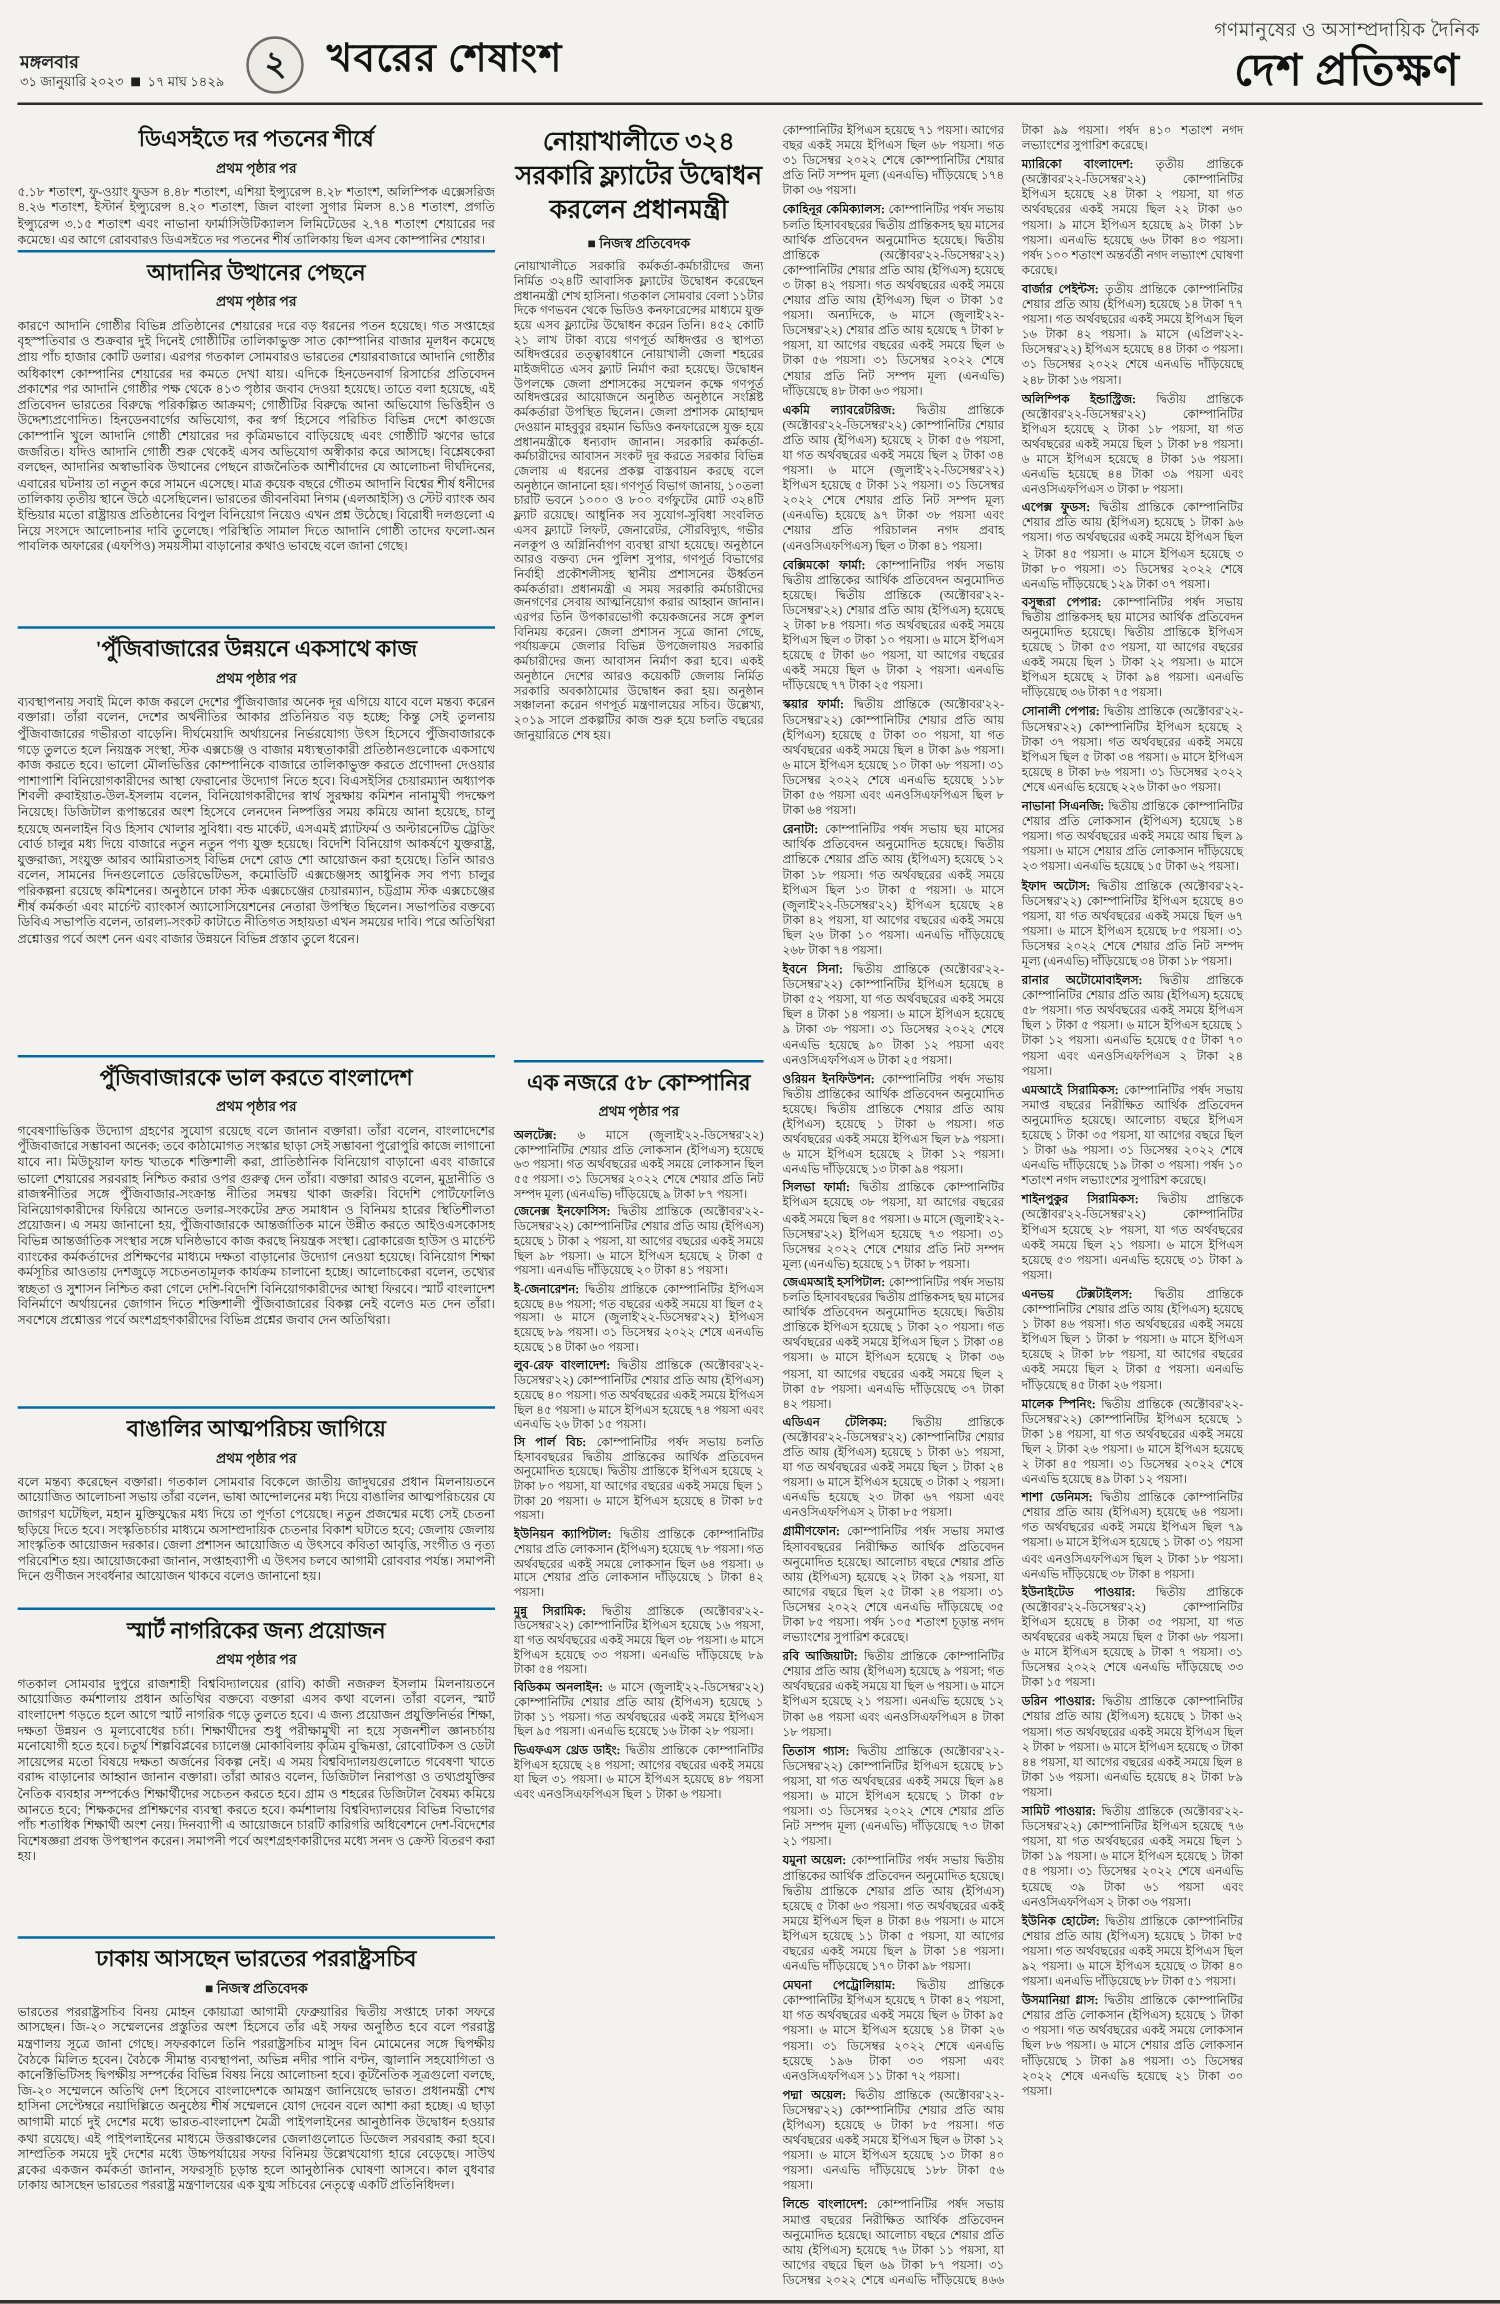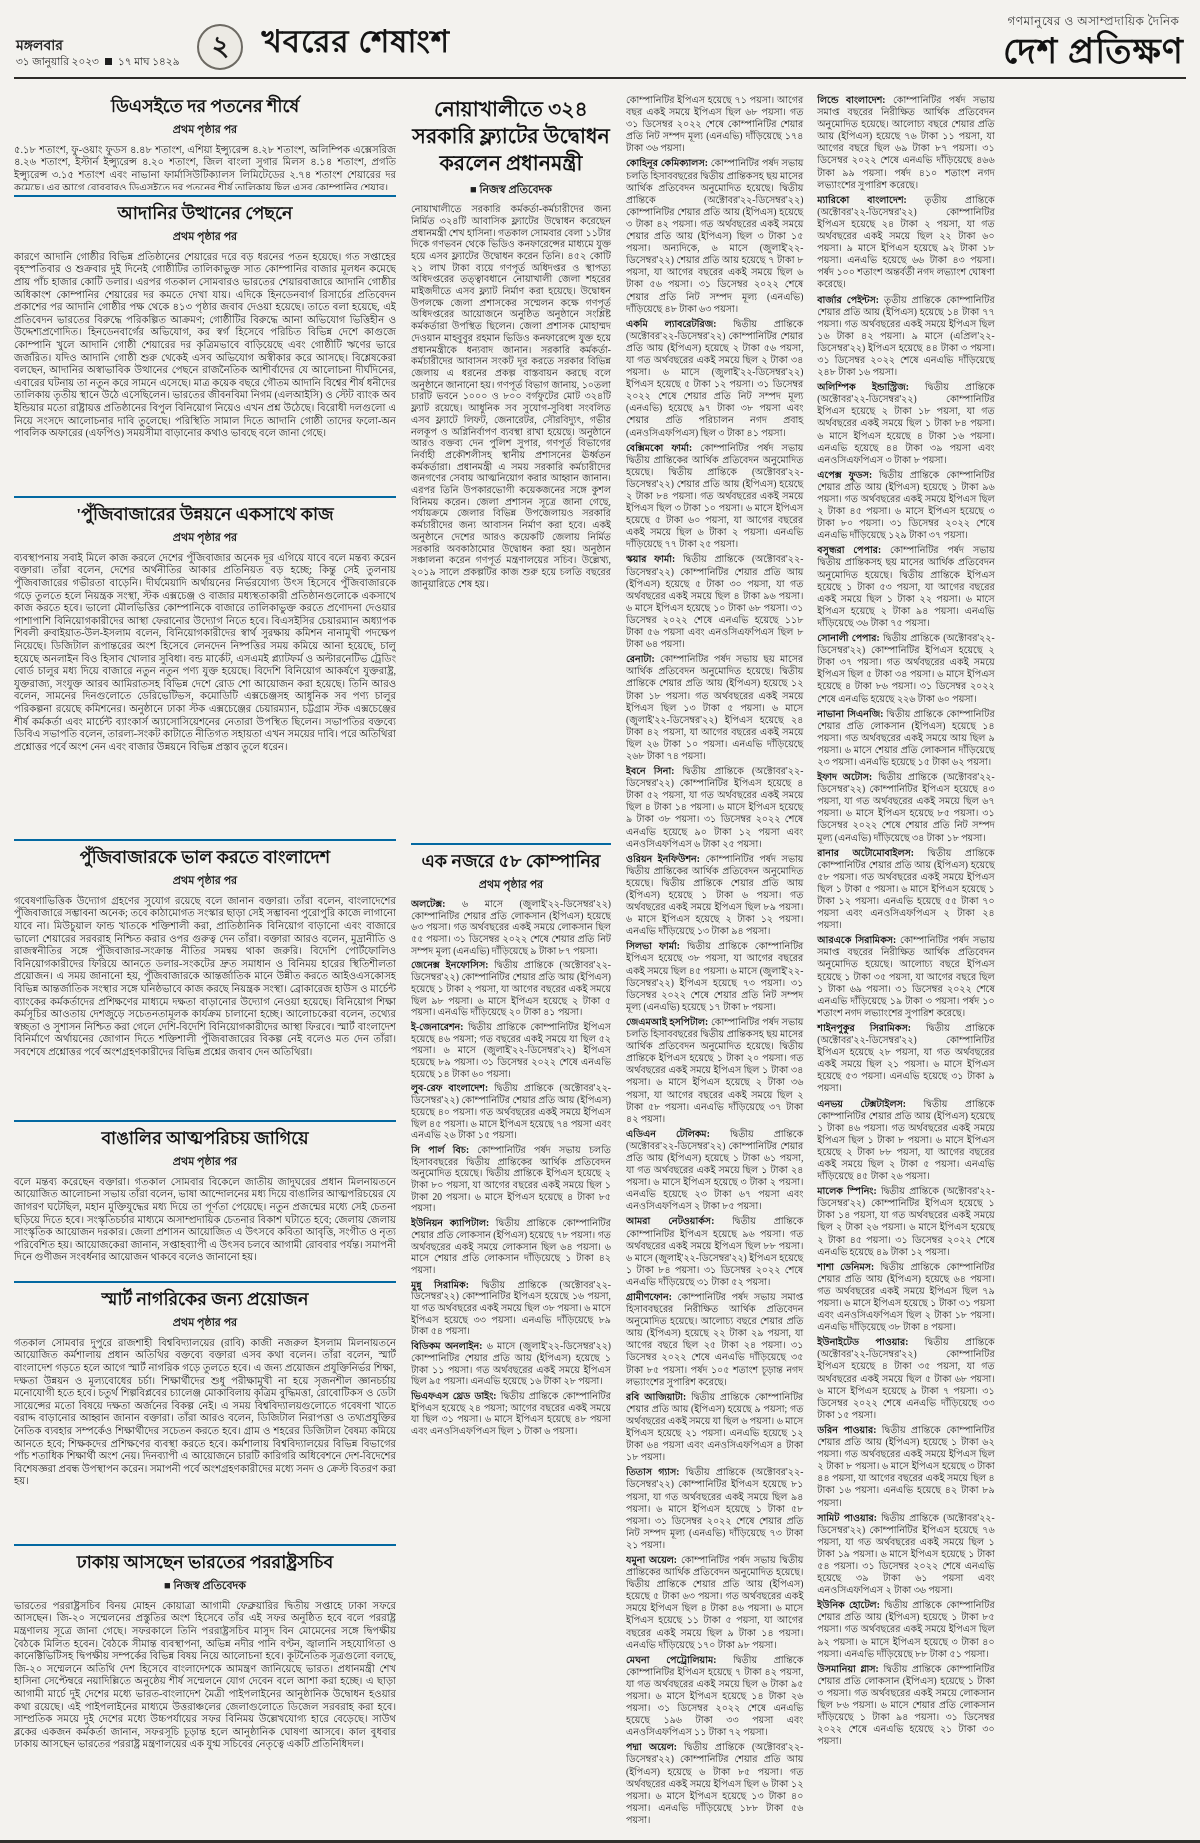--- a/index.html
+++ b/index.html
@@ -13,21 +13,21 @@
               border-bottom:2.5px solid #2e2c29; }
   .mh-left { line-height:1.25; padding-bottom:2px; }
   .weekday { font-size:14px; font-weight:700; }
   .dateline { font-size:10.5px; white-space:nowrap; }
   .sq { display:inline-block; width:7px; height:7px; background:#1f1f1f; margin:0 6px 1px; vertical-align:middle; }
   .ornament { width:46px; height:46px; border:2px solid #6d6a63; border-radius:50%;
               display:flex; align-items:center; justify-content:center; background:#eceae4; }
   .pageno { font-size:27px; font-weight:700; color:#1d1d1d; }
   .section-title { font-size:31px; font-weight:700; letter-spacing:1px; color:#141414; padding-bottom:1px; }
   .brand-wrap { margin-left:auto; text-align:center; padding-bottom:1px; }
-  .tagline { font-size:12px; color:#3a3a3a; margin-bottom:2px; letter-spacing:.5px; }
+  .tagline { font-size:15px; color:#3a3a3a; margin-bottom:2px; letter-spacing:.5px; }
   .brand { font-size:35px; font-weight:800; color:#121212; letter-spacing:1px; line-height:1; }
   
   .content { margin-top:11px; display:grid; grid-template-columns:382px 200px 1fr;
              column-gap:15px; height:1744px; overflow:hidden; }
   .col-left, .col-mid { overflow:hidden; height:100%; }
   .article { overflow:hidden; padding-top:5px; }
   .article + .article { border-top:2px solid #0369a1; margin-top:5px; }
   .headline { text-align:center; font-size:17.5px; font-weight:700; line-height:1.25;
               margin:1px 0 3px; color:#141414; }
   .headline.big { font-size:20.5px; line-height:1.32; margin-bottom:4px; }
@@ -165,21 +165,20 @@
   <p class="entry"><b class="lead">ইবনে সিনা:</b> <span>দ্বিতীয় প্রান্তিকে (অক্টোবর'২২-ডিসেম্বর'২২) কোম্পানিটির ইপিএস হয়েছে ৪ টাকা ৫২ পয়সা, যা গত অর্থবছরের একই সময়ে ছিল ৪ টাকা ১৪ পয়সা। ৬ মাসে ইপিএস হয়েছে ৯ টাকা ৩৮ পয়সা। ৩১ ডিসেম্বর ২০২২ শেষে এনএভি হয়েছে ৯০ টাকা ১২ পয়সা এবং এনওসিএফপিএস ৬ টাকা ২৫ পয়সা।</span></p>
 
   <p class="entry"><b class="lead">ওরিয়ন ইনফিউশন:</b> <span>কোম্পানিটির পর্ষদ সভায় দ্বিতীয় প্রান্তিকের আর্থিক প্রতিবেদন অনুমোদিত হয়েছে। দ্বিতীয় প্রান্তিকে শেয়ার প্রতি আয় (ইপিএস) হয়েছে ১ টাকা ৬ পয়সা। গত অর্থবছরের একই সময়ে ইপিএস ছিল ৮৯ পয়সা। ৬ মাসে ইপিএস হয়েছে ২ টাকা ১২ পয়সা। এনএভি দাঁড়িয়েছে ১৩ টাকা ৯৪ পয়সা।</span></p>
 
   <p class="entry"><b class="lead">সিলভা ফার্মা:</b> <span>দ্বিতীয় প্রান্তিকে কোম্পানিটির ইপিএস হয়েছে ৩৮ পয়সা, যা আগের বছরের একই সময়ে ছিল ৪৫ পয়সা। ৬ মাসে (জুলাই'২২-ডিসেম্বর'২২) ইপিএস হয়েছে ৭৩ পয়সা। ৩১ ডিসেম্বর ২০২২ শেষে শেয়ার প্রতি নিট সম্পদ মূল্য (এনএভি) হয়েছে ১৭ টাকা ৮ পয়সা।</span></p>
 
   <p class="entry"><b class="lead">জেএমআই হসপিটাল:</b> <span>কোম্পানিটির পর্ষদ সভায় চলতি হিসাববছরের দ্বিতীয় প্রান্তিকসহ ছয় মাসের আর্থিক প্রতিবেদন অনুমোদিত হয়েছে। দ্বিতীয় প্রান্তিকে ইপিএস হয়েছে ১ টাকা ২০ পয়সা। গত অর্থবছরের একই সময়ে ইপিএস ছিল ১ টাকা ৩৪ পয়সা। ৬ মাসে ইপিএস হয়েছে ২ টাকা ৩৬ পয়সা, যা আগের বছরের একই সময়ে ছিল ২ টাকা ৫৮ পয়সা। এনএভি দাঁড়িয়েছে ৩৭ টাকা ৪২ পয়সা।</span></p>
 
   <p class="entry"><b class="lead">এডিএন টেলিকম:</b> <span>দ্বিতীয় প্রান্তিকে (অক্টোবর'২২-ডিসেম্বর'২২) কোম্পানিটির শেয়ার প্রতি আয় (ইপিএস) হয়েছে ১ টাকা ৬১ পয়সা, যা গত অর্থবছরের একই সময়ে ছিল ১ টাকা ২৪ পয়সা। ৬ মাসে ইপিএস হয়েছে ৩ টাকা ২ পয়সা। এনএভি হয়েছে ২৩ টাকা ৬৭ পয়সা এবং এনওসিএফপিএস ২ টাকা ৮৫ পয়সা।</span></p>
 
-  <p class="entry"><b class="lead">আমরা নেটওয়ার্কস:</b> <span>দ্বিতীয় প্রান্তিকে কোম্পানিটির ইপিএস হয়েছে ৯৬ পয়সা। গত অর্থবছরের একই সময়ে ইপিএস ছিল ৮৮ পয়সা। ৬ মাসে (জুলাই'২২-ডিসেম্বর'২২) ইপিএস হয়েছে ১ টাকা ৮৪ পয়সা। ৩১ ডিসেম্বর ২০২২ শেষে এনএভি দাঁড়িয়েছে ৩১ টাকা ৫২ পয়সা।</span></p>
 
   <p class="entry"><b class="lead">গ্রামীণফোন:</b> <span>কোম্পানিটির পর্ষদ সভায় সমাপ্ত হিসাববছরের নিরীক্ষিত আর্থিক প্রতিবেদন অনুমোদিত হয়েছে। আলোচ্য বছরে শেয়ার প্রতি আয় (ইপিএস) হয়েছে ২২ টাকা ২৯ পয়সা, যা আগের বছরে ছিল ২৫ টাকা ২৪ পয়সা। ৩১ ডিসেম্বর ২০২২ শেষে এনএভি দাঁড়িয়েছে ৩৫ টাকা ৮৫ পয়সা। পর্ষদ ১০৫ শতাংশ চূড়ান্ত নগদ লভ্যাংশের সুপারিশ করেছে।</span></p>
 
   <p class="entry"><b class="lead">রবি আজিয়াটা:</b> <span>দ্বিতীয় প্রান্তিকে কোম্পানিটির শেয়ার প্রতি আয় (ইপিএস) হয়েছে ৯ পয়সা; গত অর্থবছরের একই সময়ে যা ছিল ৬ পয়সা। ৬ মাসে ইপিএস হয়েছে ২১ পয়সা। এনএভি হয়েছে ১২ টাকা ৬৪ পয়সা এবং এনওসিএফপিএস ৪ টাকা ১৮ পয়সা।</span></p>
 
   <p class="entry"><b class="lead">তিতাস গ্যাস:</b> <span>দ্বিতীয় প্রান্তিকে (অক্টোবর'২২-ডিসেম্বর'২২) কোম্পানিটির ইপিএস হয়েছে ৮১ পয়সা, যা গত অর্থবছরের একই সময়ে ছিল ৯৪ পয়সা। ৬ মাসে ইপিএস হয়েছে ১ টাকা ৫৮ পয়সা। ৩১ ডিসেম্বর ২০২২ শেষে শেয়ার প্রতি নিট সম্পদ মূল্য (এনএভি) দাঁড়িয়েছে ৭৩ টাকা ২১ পয়সা।</span></p>
 
   <p class="entry"><b class="lead">যমুনা অয়েল:</b> <span>কোম্পানিটির পর্ষদ সভায় দ্বিতীয় প্রান্তিকের আর্থিক প্রতিবেদন অনুমোদিত হয়েছে। দ্বিতীয় প্রান্তিকে শেয়ার প্রতি আয় (ইপিএস) হয়েছে ৫ টাকা ৬৩ পয়সা। গত অর্থবছরের একই সময়ে ইপিএস ছিল ৪ টাকা ৪৬ পয়সা। ৬ মাসে ইপিএস হয়েছে ১১ টাকা ৫ পয়সা, যা আগের বছরের একই সময়ে ছিল ৯ টাকা ১৪ পয়সা। এনএভি দাঁড়িয়েছে ১৭০ টাকা ৯৮ পয়সা।</span></p>
 
   <p class="entry"><b class="lead">মেঘনা পেট্রোলিয়াম:</b> <span>দ্বিতীয় প্রান্তিকে কোম্পানিটির ইপিএস হয়েছে ৭ টাকা ৪২ পয়সা, যা গত অর্থবছরের একই সময়ে ছিল ৬ টাকা ৯৫ পয়সা। ৬ মাসে ইপিএস হয়েছে ১৪ টাকা ২৬ পয়সা। ৩১ ডিসেম্বর ২০২২ শেষে এনএভি হয়েছে ১৯৬ টাকা ৩৩ পয়সা এবং এনওসিএফপিএস ১১ টাকা ৭২ পয়সা।</span></p>
@@ -199,21 +198,21 @@
   <p class="entry"><b class="lead">বসুন্ধরা পেপার:</b> <span>কোম্পানিটির পর্ষদ সভায় দ্বিতীয় প্রান্তিকসহ ছয় মাসের আর্থিক প্রতিবেদন অনুমোদিত হয়েছে। দ্বিতীয় প্রান্তিকে ইপিএস হয়েছে ১ টাকা ৫৩ পয়সা, যা আগের বছরের একই সময়ে ছিল ১ টাকা ২২ পয়সা। ৬ মাসে ইপিএস হয়েছে ২ টাকা ৯৪ পয়সা। এনএভি দাঁড়িয়েছে ৩৬ টাকা ৭৫ পয়সা।</span></p>
 
   <p class="entry"><b class="lead">সোনালী পেপার:</b> <span>দ্বিতীয় প্রান্তিকে (অক্টোবর'২২-ডিসেম্বর'২২) কোম্পানিটির ইপিএস হয়েছে ২ টাকা ৩৭ পয়সা। গত অর্থবছরের একই সময়ে ইপিএস ছিল ৫ টাকা ৩৪ পয়সা। ৬ মাসে ইপিএস হয়েছে ৪ টাকা ৮৬ পয়সা। ৩১ ডিসেম্বর ২০২২ শেষে এনএভি হয়েছে ২২৬ টাকা ৬০ পয়সা।</span></p>
 
   <p class="entry"><b class="lead">নাভানা সিএনজি:</b> <span>দ্বিতীয় প্রান্তিকে কোম্পানিটির শেয়ার প্রতি লোকসান (ইপিএস) হয়েছে ১৪ পয়সা। গত অর্থবছরের একই সময়ে আয় ছিল ৯ পয়সা। ৬ মাসে শেয়ার প্রতি লোকসান দাঁড়িয়েছে ২৩ পয়সা। এনএভি হয়েছে ১৫ টাকা ৬২ পয়সা।</span></p>
 
   <p class="entry"><b class="lead">ইফাদ অটোস:</b> <span>দ্বিতীয় প্রান্তিকে (অক্টোবর'২২-ডিসেম্বর'২২) কোম্পানিটির ইপিএস হয়েছে ৪৩ পয়সা, যা গত অর্থবছরের একই সময়ে ছিল ৬৭ পয়সা। ৬ মাসে ইপিএস হয়েছে ৮৫ পয়সা। ৩১ ডিসেম্বর ২০২২ শেষে শেয়ার প্রতি নিট সম্পদ মূল্য (এনএভি) দাঁড়িয়েছে ৩৪ টাকা ১৮ পয়সা।</span></p>
 
   <p class="entry"><b class="lead">রানার অটোমোবাইলস:</b> <span>দ্বিতীয় প্রান্তিকে কোম্পানিটির শেয়ার প্রতি আয় (ইপিএস) হয়েছে ৫৮ পয়সা। গত অর্থবছরের একই সময়ে ইপিএস ছিল ১ টাকা ৫ পয়সা। ৬ মাসে ইপিএস হয়েছে ১ টাকা ১২ পয়সা। এনএভি হয়েছে ৫৫ টাকা ৭০ পয়সা এবং এনওসিএফপিএস ২ টাকা ২৪ পয়সা।</span></p>
 
-  <p class="entry"><b class="lead">আরএকে সিরামিকস:</b> <span>কোম্পানিটির পর্ষদ সভায় সমাপ্ত বছরের নিরীক্ষিত আর্থিক প্রতিবেদন অনুমোদিত হয়েছে। আলোচ্য বছরে ইপিএস হয়েছে ১ টাকা ৩৫ পয়সা, যা আগের বছরে ছিল ১ টাকা ৬৯ পয়সা। ৩১ ডিসেম্বর ২০২২ শেষে এনএভি দাঁড়িয়েছে ১৯ টাকা ৩ পয়সা। পর্ষদ ১০ শতাংশ নগদ লভ্যাংশের সুপারিশ করেছে।</span></p>
+  <p class="entry"><b class="lead">এমআইে সিরামিকস:</b> <span>কোম্পানিটির পর্ষদ সভায় সমাপ্ত বছরের নিরীক্ষিত আর্থিক প্রতিবেদন অনুমোদিত হয়েছে। আলোচ্য বছরে ইপিএস হয়েছে ১ টাকা ৩৫ পয়সা, যা আগের বছরে ছিল ১ টাকা ৬৯ পয়সা। ৩১ ডিসেম্বর ২০২২ শেষে এনএভি দাঁড়িয়েছে ১৯ টাকা ৩ পয়সা। পর্ষদ ১০ শতাংশ নগদ লভ্যাংশের সুপারিশ করেছে।</span></p>
 
   <p class="entry"><b class="lead">শাইনপুকুর সিরামিকস:</b> <span>দ্বিতীয় প্রান্তিকে (অক্টোবর'২২-ডিসেম্বর'২২) কোম্পানিটির ইপিএস হয়েছে ২৮ পয়সা, যা গত অর্থবছরের একই সময়ে ছিল ২১ পয়সা। ৬ মাসে ইপিএস হয়েছে ৫৩ পয়সা। এনএভি হয়েছে ৩১ টাকা ৯ পয়সা।</span></p>
 
   <p class="entry"><b class="lead">এনভয় টেক্সটাইলস:</b> <span>দ্বিতীয় প্রান্তিকে কোম্পানিটির শেয়ার প্রতি আয় (ইপিএস) হয়েছে ১ টাকা ৪৬ পয়সা। গত অর্থবছরের একই সময়ে ইপিএস ছিল ১ টাকা ৮ পয়সা। ৬ মাসে ইপিএস হয়েছে ২ টাকা ৮৮ পয়সা, যা আগের বছরের একই সময়ে ছিল ২ টাকা ৫ পয়সা। এনএভি দাঁড়িয়েছে ৪৫ টাকা ২৬ পয়সা।</span></p>
 
   <p class="entry"><b class="lead">মালেক স্পিনিং:</b> <span>দ্বিতীয় প্রান্তিকে (অক্টোবর'২২-ডিসেম্বর'২২) কোম্পানিটির ইপিএস হয়েছে ১ টাকা ১৪ পয়সা, যা গত অর্থবছরের একই সময়ে ছিল ২ টাকা ২৬ পয়সা। ৬ মাসে ইপিএস হয়েছে ২ টাকা ৪৫ পয়সা। ৩১ ডিসেম্বর ২০২২ শেষে এনএভি হয়েছে ৪৯ টাকা ১২ পয়সা।</span></p>
 
   <p class="entry"><b class="lead">শাশা ডেনিমস:</b> <span>দ্বিতীয় প্রান্তিকে কোম্পানিটির শেয়ার প্রতি আয় (ইপিএস) হয়েছে ৬৪ পয়সা। গত অর্থবছরের একই সময়ে ইপিএস ছিল ৭৯ পয়সা। ৬ মাসে ইপিএস হয়েছে ১ টাকা ৩১ পয়সা এবং এনওসিএফপিএস ছিল ২ টাকা ১৮ পয়সা। এনএভি দাঁড়িয়েছে ৩৮ টাকা ৪ পয়সা।</span></p>
 
   <p class="entry"><b class="lead">ইউনাইটেড পাওয়ার:</b> <span>দ্বিতীয় প্রান্তিকে (অক্টোবর'২২-ডিসেম্বর'২২) কোম্পানিটির ইপিএস হয়েছে ৪ টাকা ৩৫ পয়সা, যা গত অর্থবছরের একই সময়ে ছিল ৫ টাকা ৬৮ পয়সা। ৬ মাসে ইপিএস হয়েছে ৯ টাকা ৭ পয়সা। ৩১ ডিসেম্বর ২০২২ শেষে এনএভি দাঁড়িয়েছে ৩৩ টাকা ১৫ পয়সা।</span></p>

